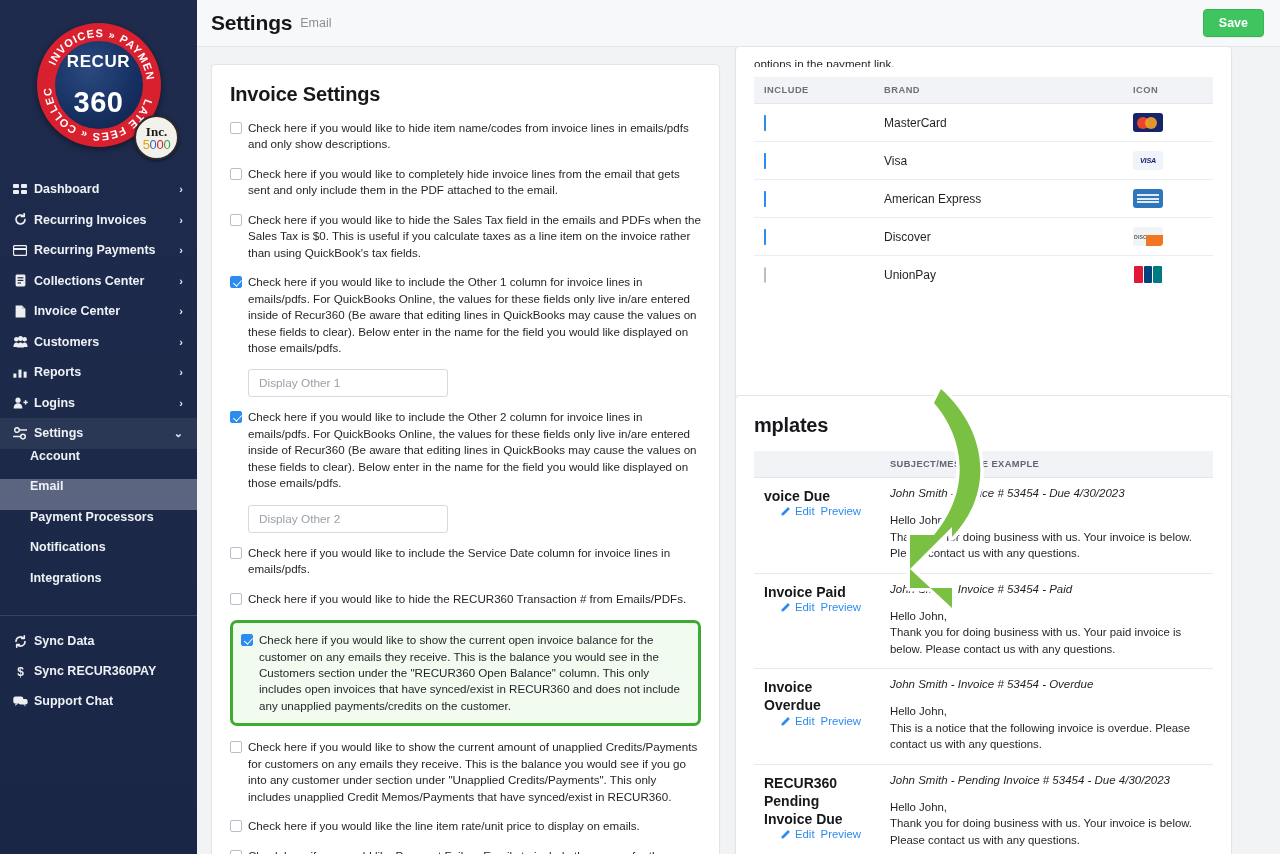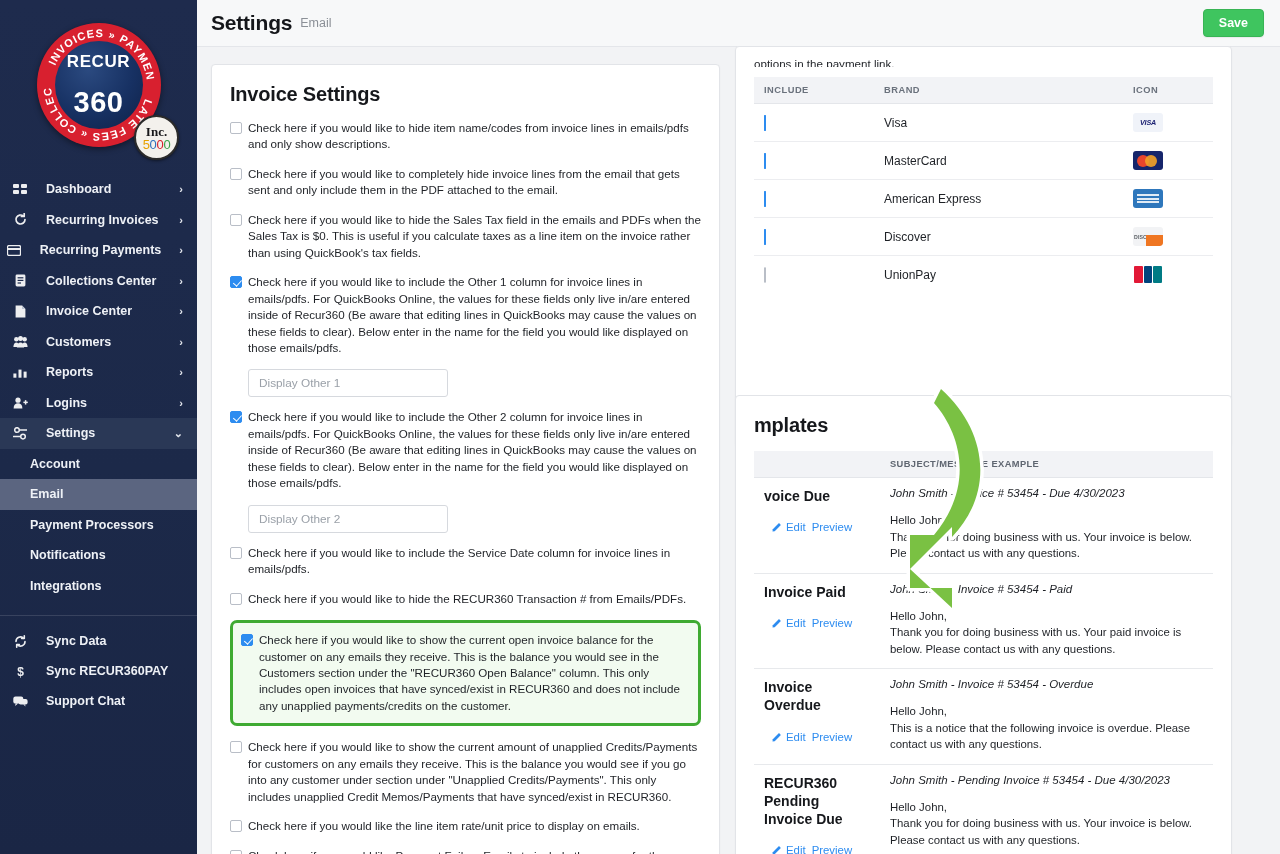--- a/index.html
+++ b/index.html
@@ -51,32 +51,32 @@
     font-family: "Liberation Serif", serif;
   }
   .inc-badge .k5000 { font-size: 13px; font-weight: 400; line-height: 1; letter-spacing: -.3px; }
   .inc-badge .k5000 .a { color: #e8a200; }
   .inc-badge .k5000 .b { color: #2f6fbf; }
   .inc-badge .k5000 .c { color: #d8202f; }
   .inc-badge .k5000 .d { color: #3aa14a; }
 
   .nav { padding-top: 4px; }
   .nav-item {
-    display: flex; align-items: center; gap: 18px;
+    display: flex; align-items: center; gap: 6px;
     height: 30.5px; padding: 0 14px 0 12px;
     color: #eef1f6; font-size: 12.5px; font-weight: 700;
-    cursor: pointer; position: relative; white-space: nowrap; justify-content: flex-end;
+    cursor: pointer; position: relative; white-space: nowrap;
   }
   .nav-item .ico { width: 16px; height: 14px; flex: 0 0 16px; display: flex; align-items: center; justify-content: center; opacity: .92; }
   .nav-item .ico svg { display: block; }
   .nav-item .lbl { flex: 1; }
   .nav-item .chev { font-size: 11px; opacity: .95; font-weight: 700; }
   .nav-item.open { background: #2a3856; }
   .nav-sub {
-    display: flex; align-items: center; height: 30.5px;
+    display: flex; height: 30.5px;
     padding-left: 30px; color: #eef1f6; font-size: 12.5px; font-weight: 700;
     cursor: pointer; position: relative;
   }
   .nav-sub.active { background: #5b6580; }
   .nav-sub.active::after {
     content: ""; position: absolute; right: -9px; top: 50%; transform: translateY(-50%);
     border-top: 9px solid transparent; border-bottom: 9px solid transparent;
     border-right: 9px solid #fbfbfc;
   }
   .nav-divider { height: 1px; background: rgba(255,255,255,.13); margin: 14px 0 10px; }
@@ -193,21 +193,21 @@
   .cl-up .u3 { background: #007b84; }
 
   
   table.tpl { width: 100%; border-collapse: collapse; margin-top: 10px; table-layout: fixed; }
   table.tpl th {
     background: #f2f3f6; color: #5f6671; font-size: 9.3px; font-weight: 700;
     letter-spacing: .4px; text-align: left; padding: 8px 10px; border-bottom: 1px solid #e4e6ea;
   }
   table.tpl td { padding: 9px 10px 11px; border-bottom: 1px solid #e7e9ec; vertical-align: top; }
   .tpl-name { font-size: 14px; font-weight: 700; color: #16181c; line-height: 1.3; }
-  .tpl-actions { margin-top: 16px; display: flex; gap: 6px; padding-left: 8px; }
+  .tpl-actions { margin-top: 0; display: flex; gap: 6px; padding-left: 8px; justify-content: center; }
   .tpl-link { font-size: 11.4px; color: #2d8cf0; cursor: pointer; display: flex; align-items: center; gap: 4px; }
   .tpl-subject { font-size: 11.5px; font-style: italic; color: #1e2126; }
   .tpl-body { font-size: 11.4px; color: #1e2126; line-height: 1.45; margin-top: 13px; }
   .col-tplname { width: 126px; }
 
   
   .arrow-overlay { position: absolute; left: 693px; top: 336px; width: 126px; height: 228px; pointer-events: none; z-index: 40; }
 </style>
 </head>
 <body>
@@ -490,33 +490,33 @@
             <thead>
               <tr>
                 <th class="col-inc">INCLUDE</th>
                 <th>BRAND</th>
                 <th class="col-icon">ICON</th>
               </tr>
             </thead>
             <tbody>
               <tr>
                 <td><span class="chk on"></span></td>
-                <td>Visa</td>
-                <td>
-                    <span class="cardlogo cl-visa">VISA</span>
-                  </td>
-              </tr>
-              <tr>
-                <td><span class="chk on"></span></td>
                 <td>MasterCard</td>
                 <td>
                     <span class="cardlogo cl-mc">
                       <i class="c1"></i>
                       <i class="c2"></i>
                     </span>
+                  </td>
+              </tr>
+              <tr>
+                <td><span class="chk on"></span></td>
+                <td>Visa</td>
+                <td>
+                    <span class="cardlogo cl-visa">VISA</span>
                   </td>
               </tr>
               <tr>
                 <td><span class="chk on"></span></td>
                 <td>American Express</td>
                 <td>
                     <span class="cardlogo cl-amex">
                       <i></i>
                       <i></i>
                       <i></i>

